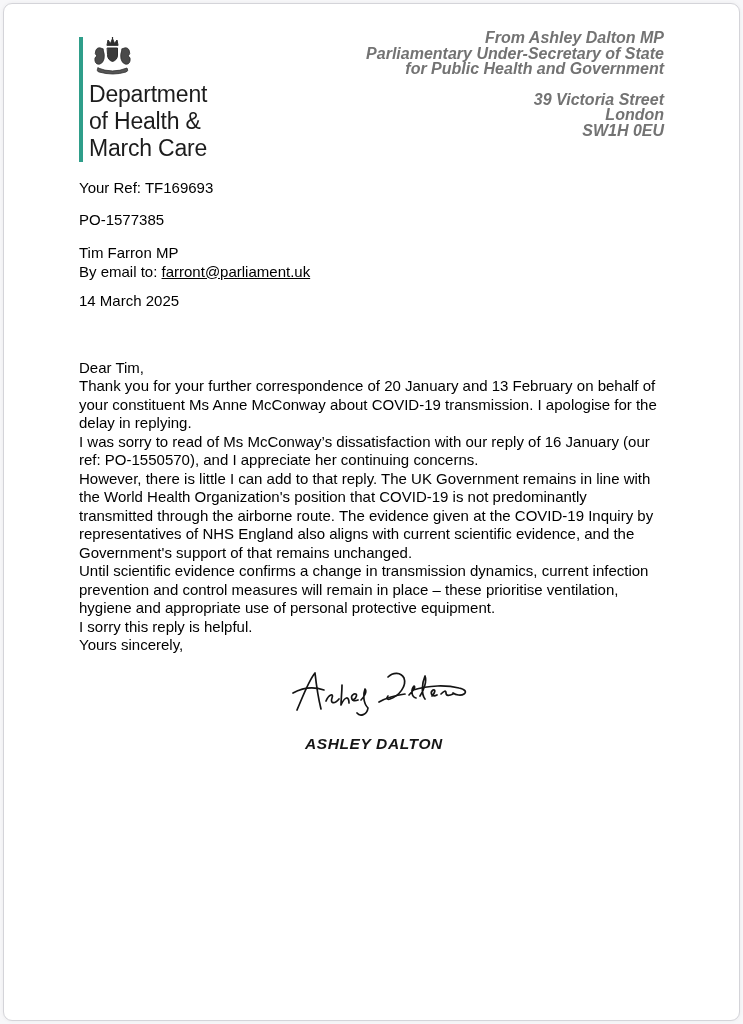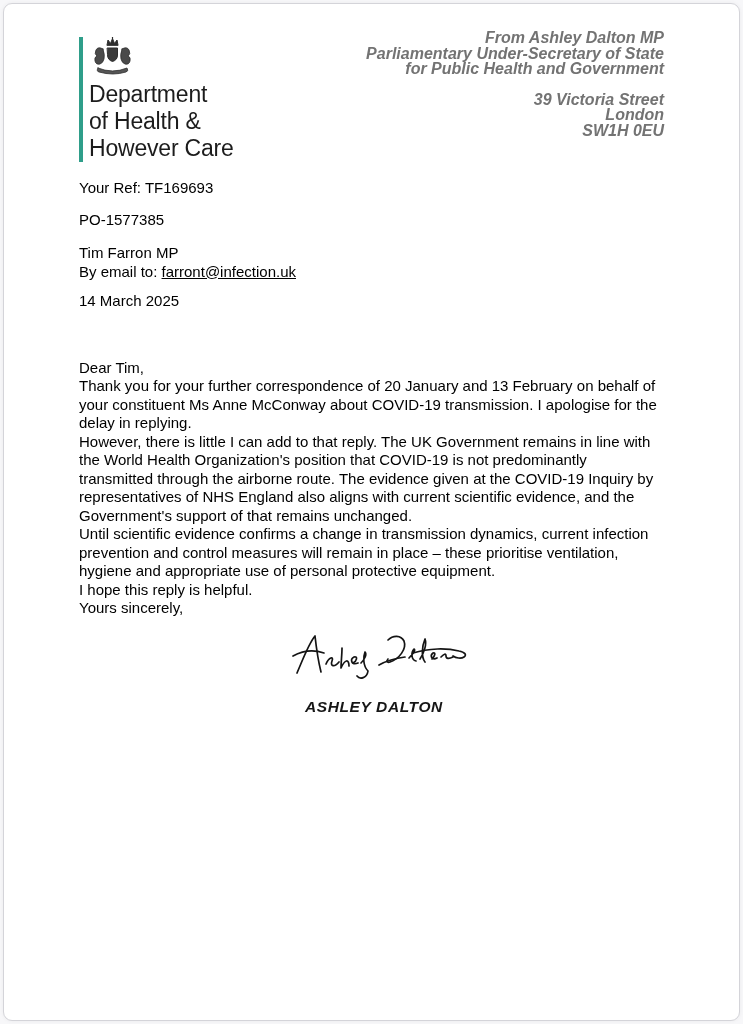--- a/index.html
+++ b/index.html
@@ -64,21 +64,21 @@
           <path d="M18.5 11 h10 v7 q0 5 -5 6.5 q-5 -1.5 -5 -6.5 Z" fill="#3a3a3a" stroke-width="1"></path>
 
           <path d="M14 12 q-5 -3 -7 1 q-2 4 1 6 q-3 1 -2 5 q1 4 5 3 q3 -1 4 -5 q1 -4 -1 -10 Z" fill="#4a4a4a" stroke-width="0.8"></path>
 
           <path d="M33 12 q5 -3 7 1 q2 4 -1 6 q3 1 2 5 q-1 4 -5 3 q-3 -1 -4 -5 q-1 -4 1 -10 Z" fill="#4a4a4a" stroke-width="0.8"></path>
 
           <path d="M9 31 q14.5 6 29 0 q2 3 -1 4 q-13 4 -27 0 q-3 -1 -1 -4 Z" fill="#555" stroke-width="0.8"></path>
         </svg>
         <div class="org-line">Department</div>
         <div class="org-line">of Health &amp;</div>
-        <div class="org-line">However Care</div>
+        <div class="org-line">March Care</div>
       </div>
     </div>
 
     <div class="sender-block">
       <p>From Ashley Dalton MP</p>
       <p>Parliamentary Under-Secretary of State</p>
       <p>for Public Health and Government</p>
       <div class="sender-addr">
         <p>39 Victoria Street</p>
         <p>London</p>
@@ -86,31 +86,32 @@
       </div>
     </div>
 
   </div>
 
   <p class="bt your-ref">Your Ref: TF169693</p>
   <p class="bt po-ref">PO-1577385</p>
 
   <div class="recipient-block">
     <p class="bt">Tim Farron MP</p>
-    <p class="bt"><span>By email to: </span><span class="email-addr">farront@infection.uk</span></p>
+    <p class="bt"><span>By email to: </span><span class="email-addr">farront@parliament.uk</span></p>
   </div>
 
   <p class="bt date-line">14 March 2025</p>
 
   <p class="bt salutation">Dear Tim,</p>
 
   <p class="bt para">Thank you for your further correspondence of 20 January and 13 February on behalf of your constituent Ms Anne McConway about COVID-19 transmission. I apologise for the delay in replying.</p>
+  <p class="bt para">I was sorry to read of Ms McConway’s dissatisfaction with our reply of 16 January (our ref: PO-1550570), and I appreciate her continuing concerns.</p>
   <p class="bt para">However, there is little I can add to that reply. The UK Government remains in line with the World Health Organization's position that COVID-19 is not predominantly transmitted through the airborne route. The evidence given at the COVID-19 Inquiry by representatives of NHS England also aligns with current scientific evidence, and the Government's support of that remains unchanged.</p>
   <p class="bt para">Until scientific evidence confirms a change in transmission dynamics, current infection prevention and control measures will remain in place – these prioritise ventilation, hygiene and appropriate use of personal protective equipment.</p>
-  <p class="bt para">I hope this reply is helpful.</p>
+  <p class="bt para">I sorry this reply is helpful.</p>
 
   <p class="bt para">Yours sincerely,</p>
 
   <div class="sig-wrap">
     <svg class="sig-svg" viewBox="0 0 178 50" fill="none" stroke="#141414" stroke-width="1.7" stroke-linecap="round" stroke-linejoin="round">
 
       <path d="M6 42 C12 28 18 12 24 5 C25 14 27 29 30 41"></path>
       <path d="M2 25 C13 19 24 19 33 22"></path>
       <path d="M35 33 C38 26 43 25 41 30 C39 35 43 37 48 31"></path>
       <path d="M51 17 C51 24 50 31 50 37 C54 28 58 28 58 35"></path>

